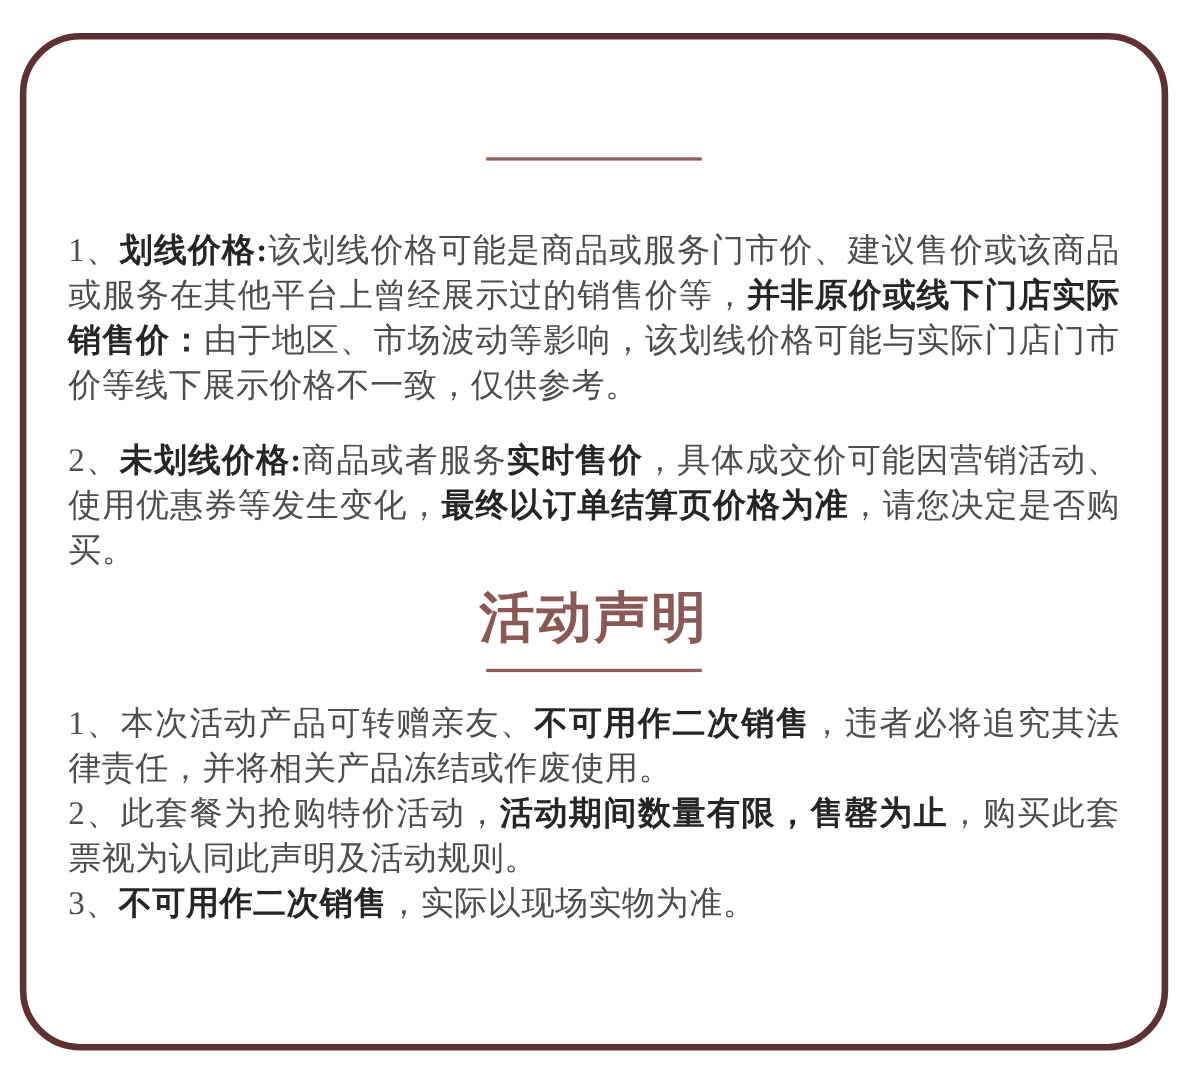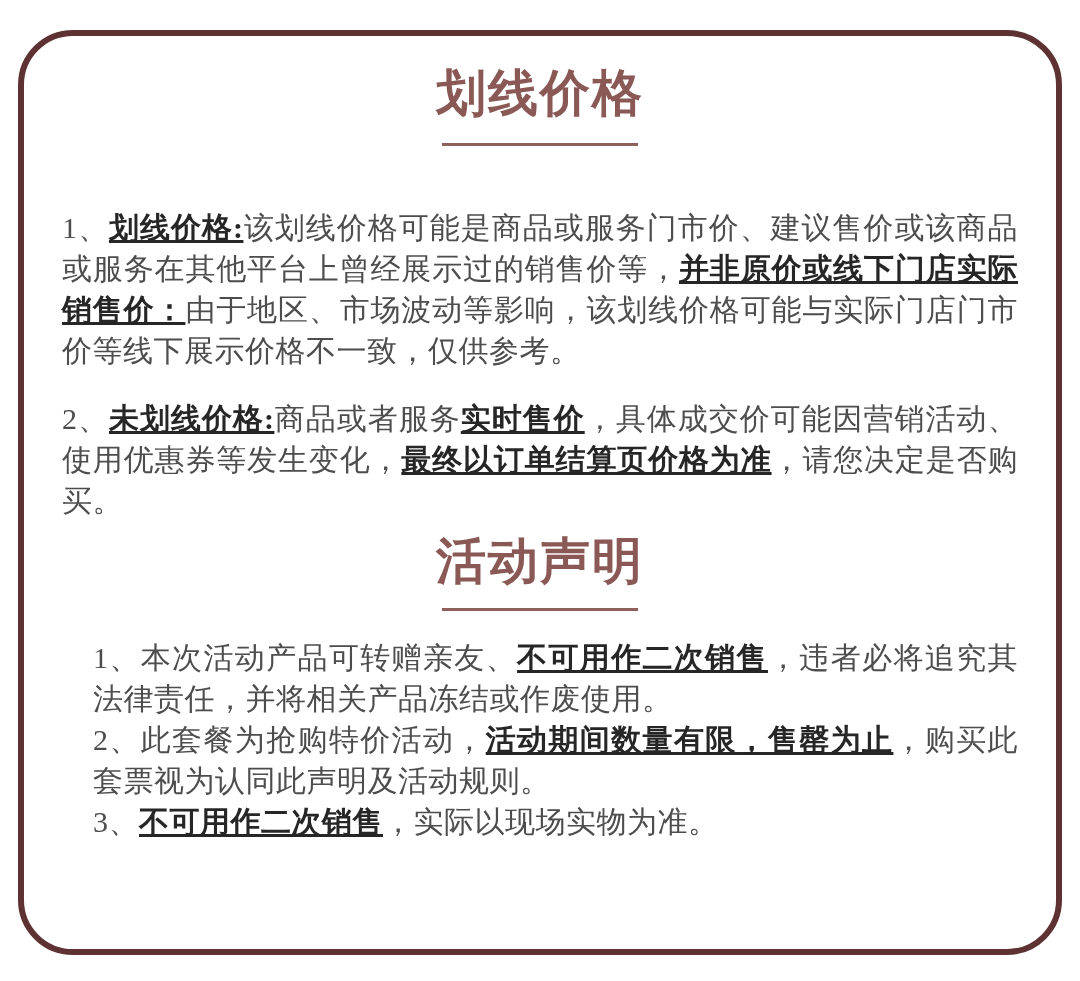--- a/index.html
+++ b/index.html
@@ -53,42 +53,39 @@
     font-size: 30px;
     line-height: 41px;
     letter-spacing: 0.5px;
     color: #4d4d4d;
     text-align: justify;
     text-justify: inter-ideograph;
   }
   .para b {
     font-weight: 700;
     color: #262626;
-    text-decoration: underline;
   }
   .para-group {
     position: absolute;
     left: 62px;
     width: 956px;
   }
   .para-group .para {
     position: static;
     left: auto;
     width: auto;
-    margin-left: 31px;
   }
 </style>
 </head>
 <body>
 
 <div class="page">
 
   <div class="frame"></div>
 
-  <h1 class="section-title" style="top:66px">划线价格</h1>
   <div class="title-divider" style="top:143px"></div>
 
   <p class="para" style="top:207px">
     <span>1、</span><b>划线价格:</b><span>该划线价格可能是商品或服务门市价、建议售价或该商品或服务在其他平台上曾经展示过的销售价等，</span><b>并非原价或线下门店实际销售价：</b><span>由于地区、市场波动等影响，该划线价格可能与实际门店门市价等线下展示价格不一致，仅供参考。</span>
   </p>
 
   <p class="para" style="top:398px">
     <span>2、</span><b>未划线价格:</b><span>商品或者服务</span><b>实时售价</b><span>，具体成交价可能因营销活动、使用优惠券等发生变化，</span><b>最终以订单结算页价格为准</b><span>，请您决定是否购买。</span>
   </p>
 

